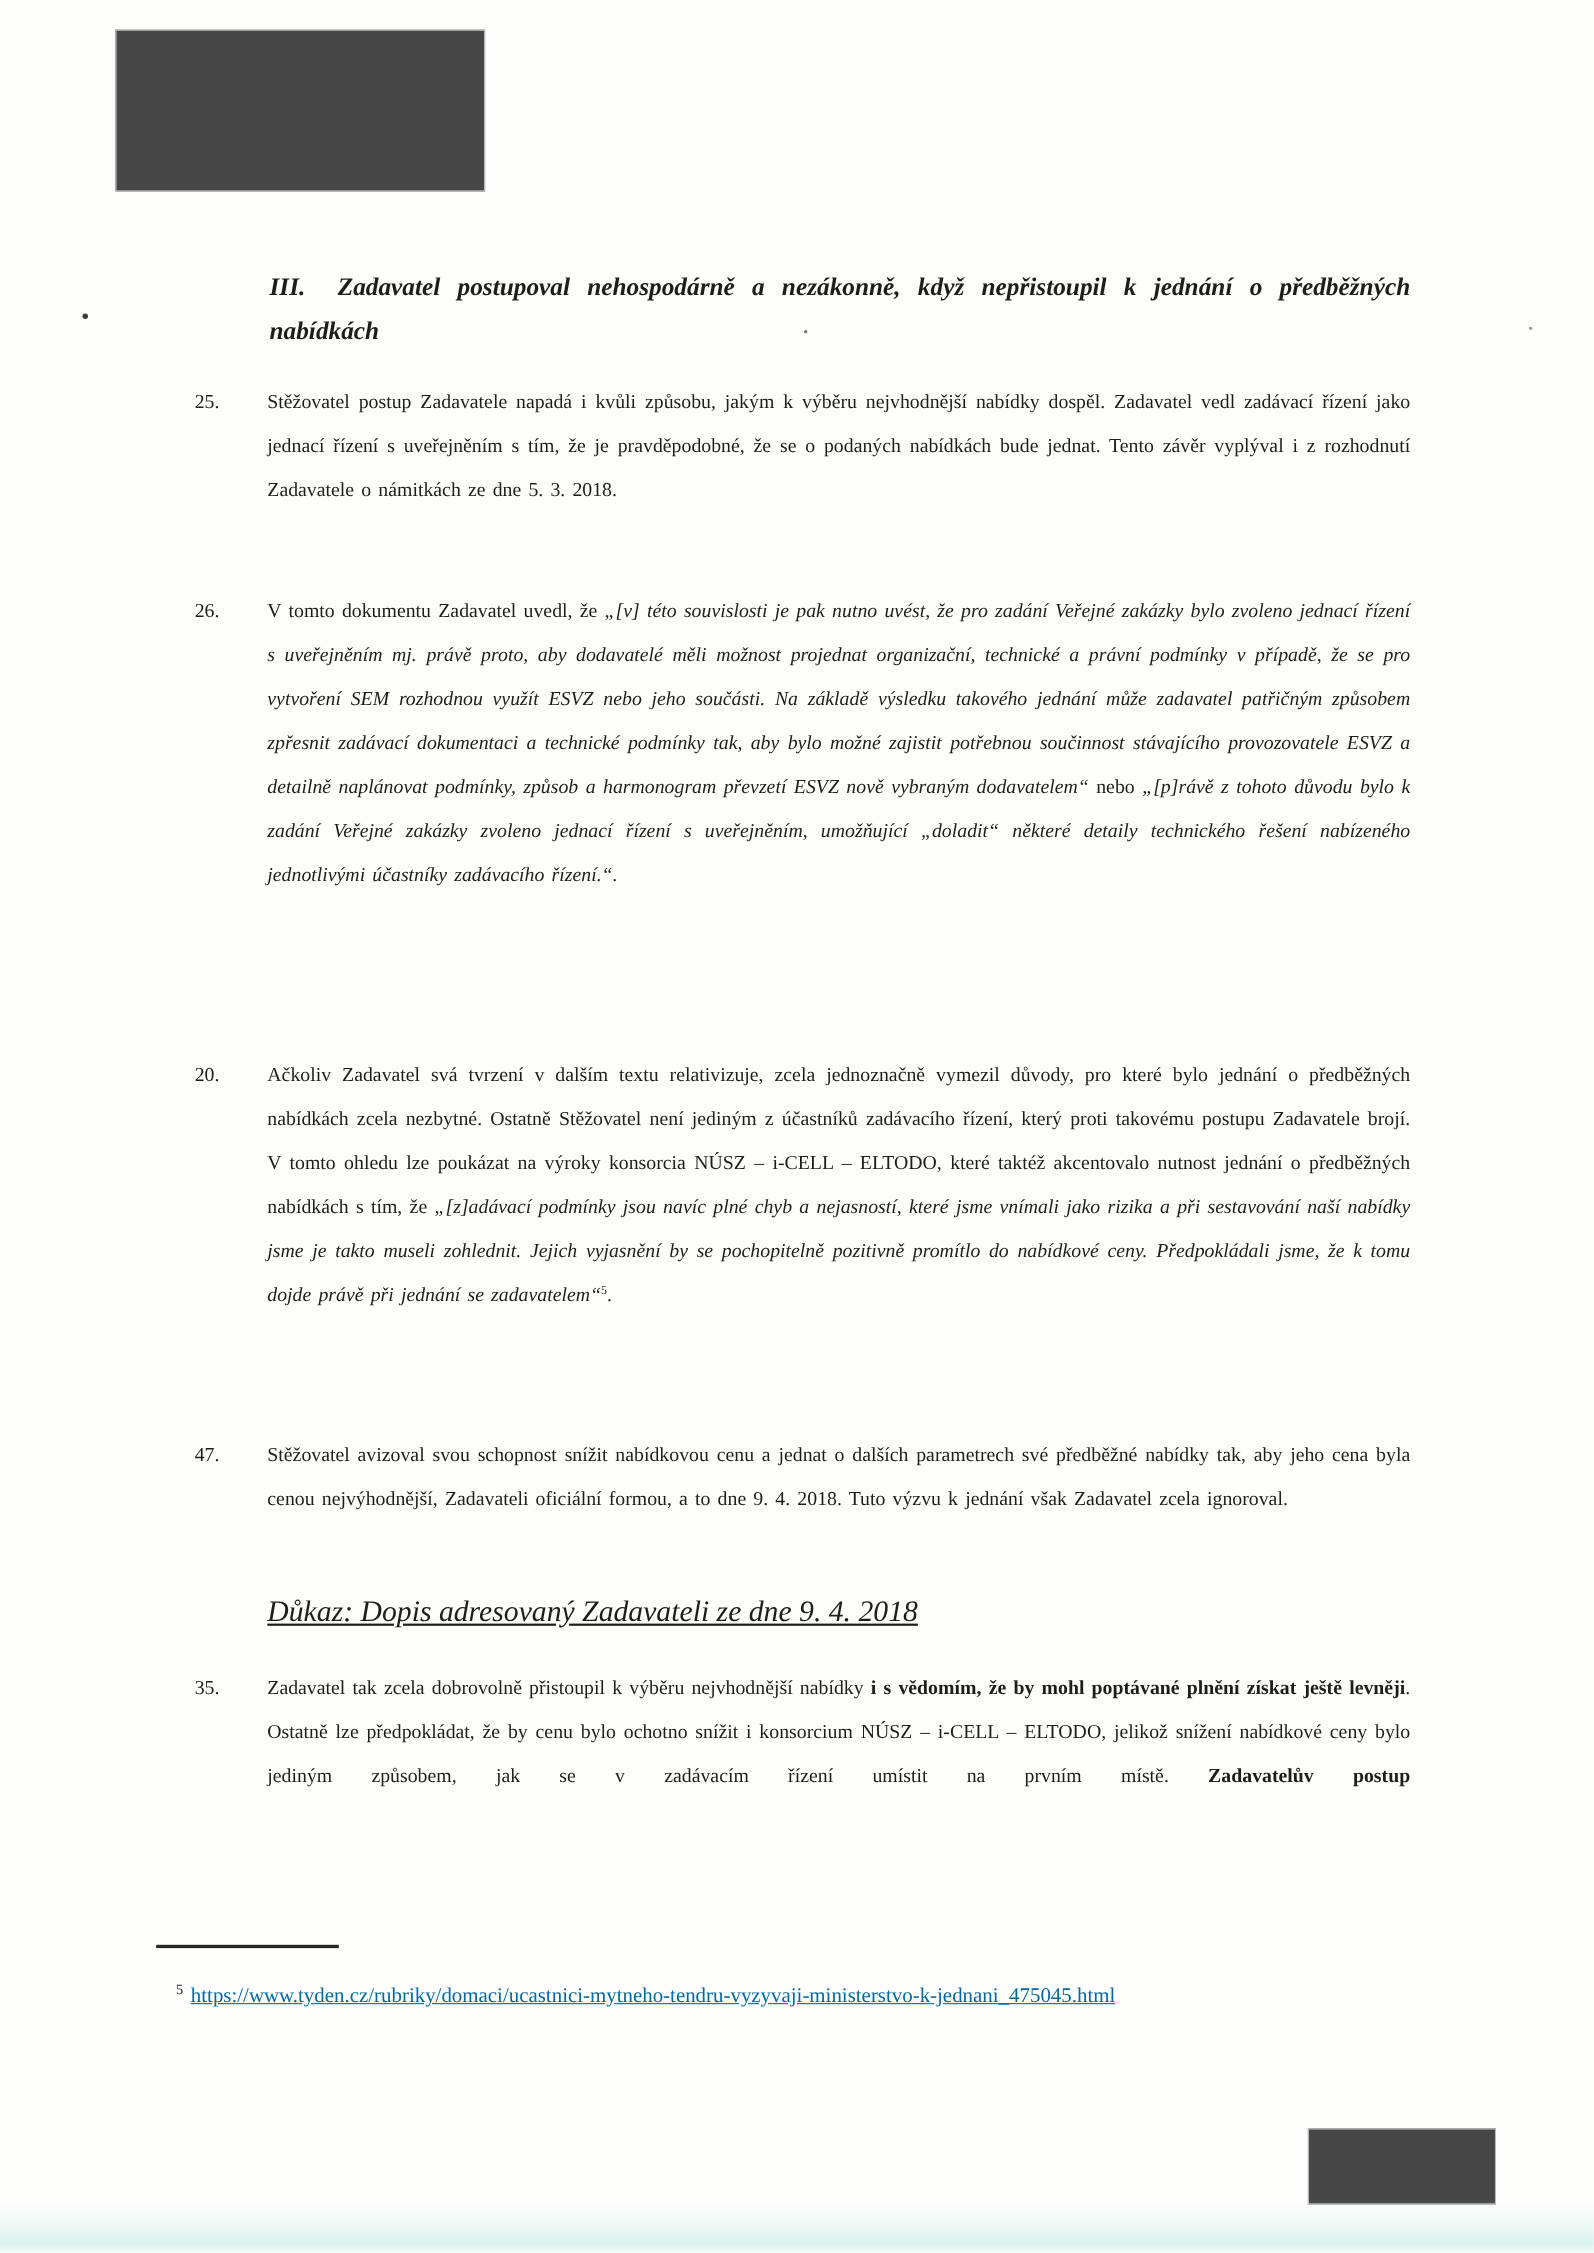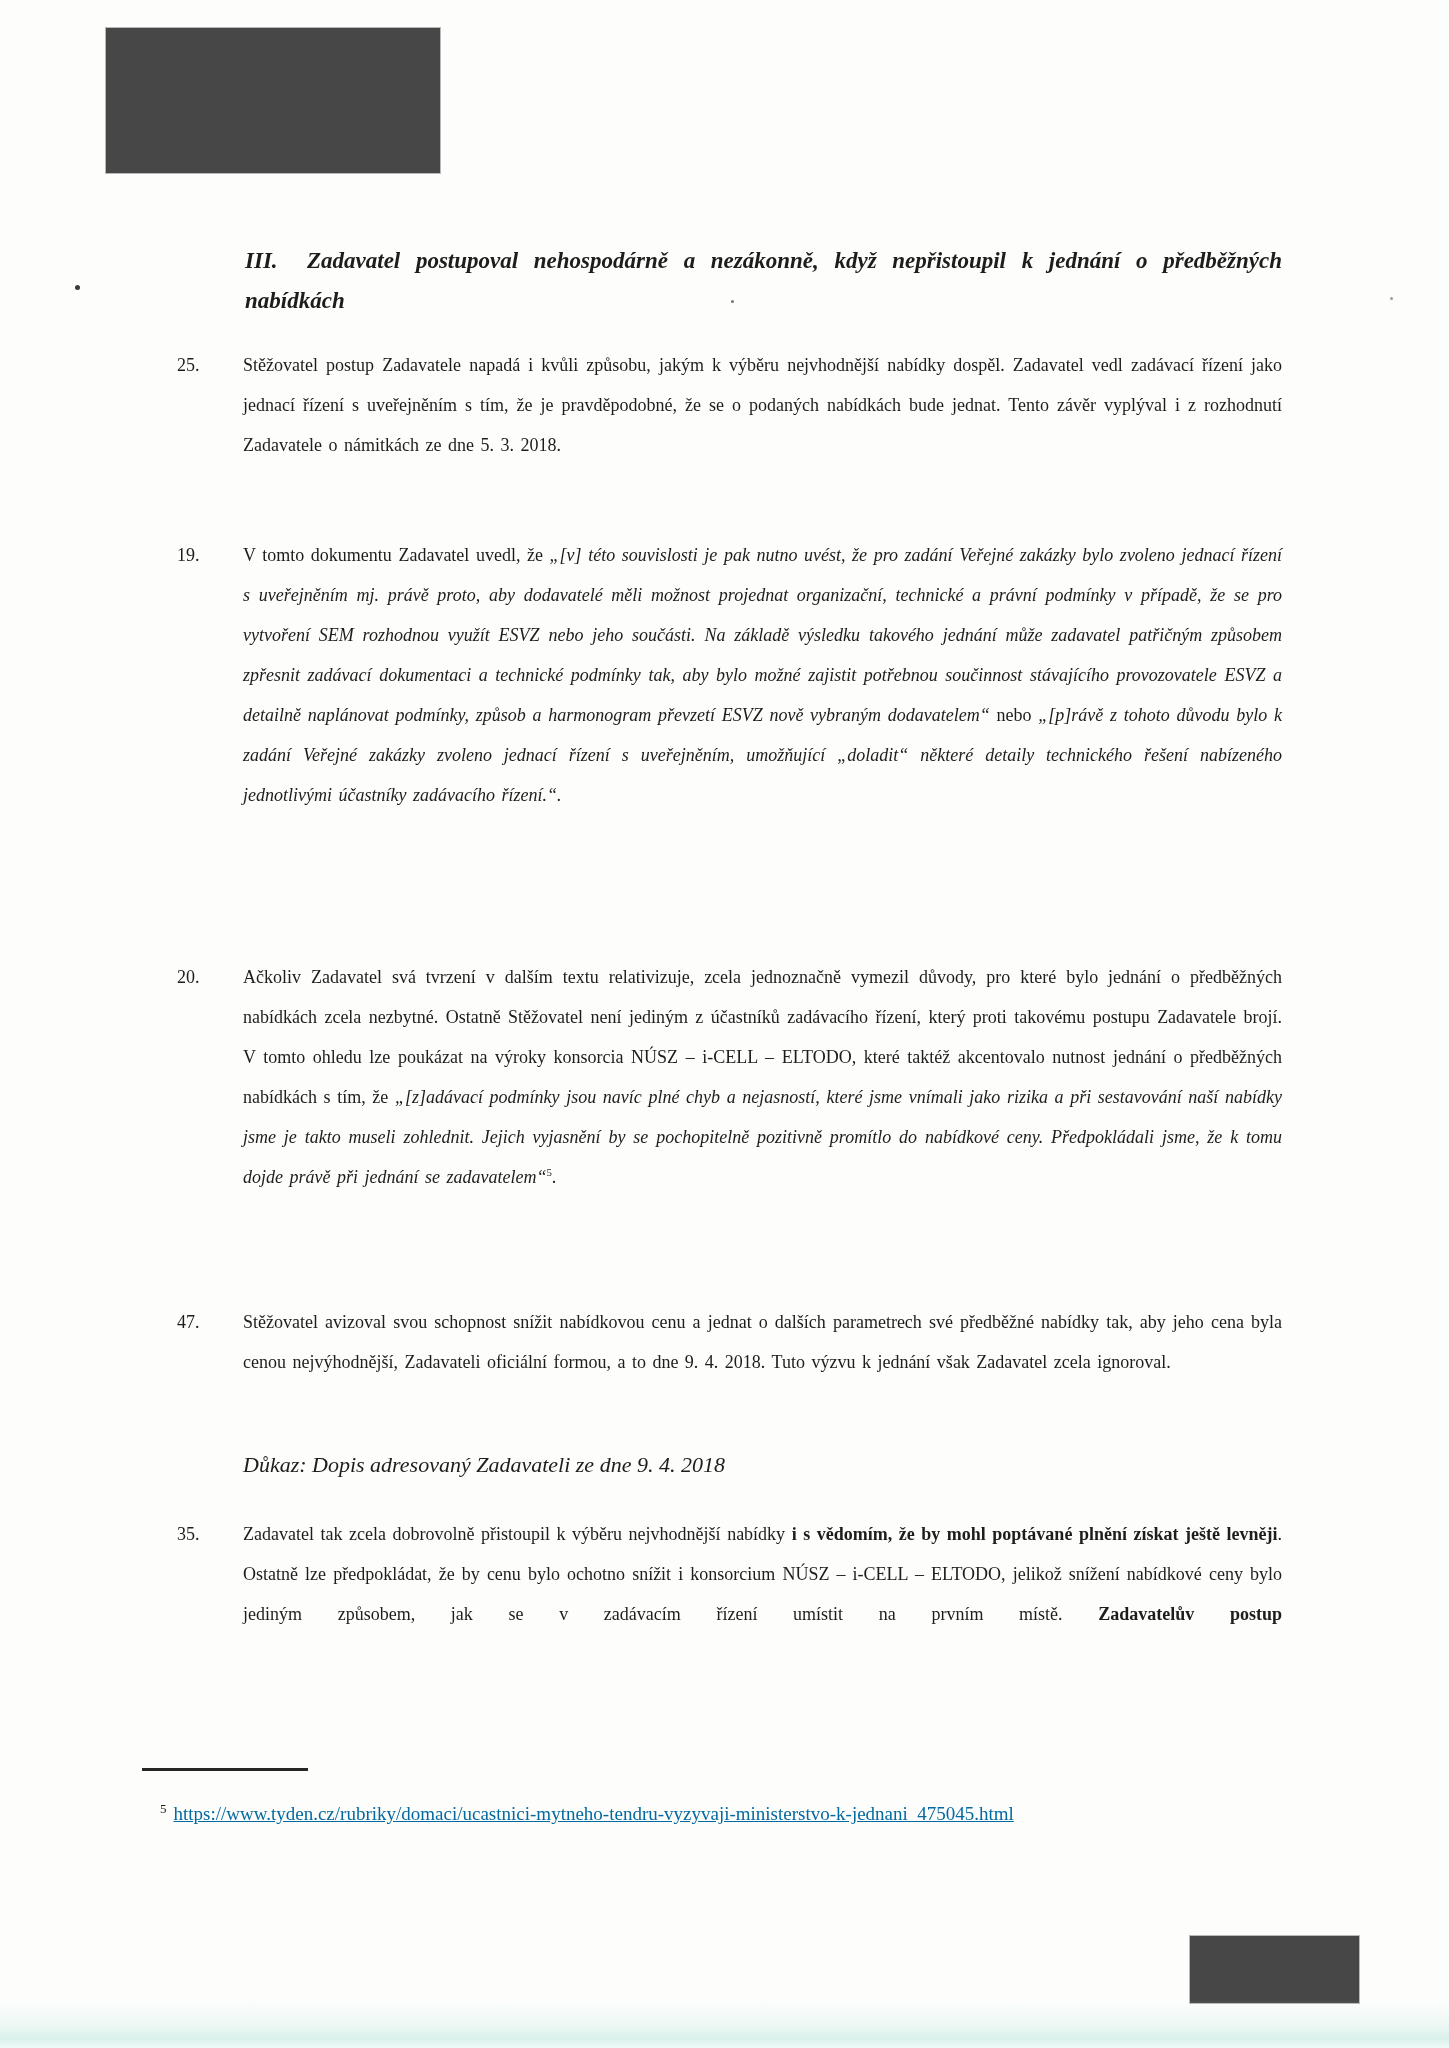--- a/index.html
+++ b/index.html
@@ -31,21 +31,21 @@
   .para .num{position:absolute;left:-66px;top:0;font-style:normal;font-weight:normal;}
   #p25{top:345px;}
   #p26{top:535px;}
   #p27{top:957px;}
   #p28{top:1302px;}
   #p29{top:1514px;}
   .jlast{text-align-last:justify;}
 
   .evidence{
     position:absolute;left:243px;top:1445px;width:1039px;
-    font-size:22px;line-height:40px;font-style:italic;
+    font-size:27px;line-height:40px;font-style:italic;text-decoration:underline;
   }
 
   .i{font-style:italic;}
   .b{font-weight:bold;}
   sup.fnref{font-size:0.6em;line-height:0;vertical-align:super;}
 
   .fnrule{position:absolute;left:142px;top:1768px;width:166px;height:3px;background:#262626;}
   .footnote{
     position:absolute;left:160px;top:1792px;width:1130px;
     font-size:19px;line-height:34px;
@@ -81,21 +81,21 @@
   <div class="heading">
     <span class="hnum">III.</span><span><span>Zadavatel postupoval nehospodárně a nezákonně, když nepřistoupil k jednání o předběžných nabídkách</span></span>
   </div>
 
   <div class="para" id="p25">
     <span class="num">25.</span>
     <span><span>Stěžovatel postup Zadavatele napadá i kvůli způsobu, jakým k výběru nejvhodnější nabídky dospěl. Zadavatel vedl zadávací řízení jako jednací řízení s uveřejněním s tím, že je pravděpodobné, že se o podaných nabídkách bude jednat. Tento závěr vyplýval i z rozhodnutí Zadavatele o námitkách ze dne 5. 3. 2018.</span></span>
   </div>
 
   <div class="para" id="p26">
-    <span class="num">19.</span>
+    <span class="num">26.</span>
     <span><span>V tomto dokumentu Zadavatel uvedl, že </span><span class="i">„[v] této souvislosti je pak nutno uvést, že pro zadání Veřejné zakázky bylo zvoleno jednací řízení s uveřejněním mj. právě proto, aby dodavatelé měli možnost projednat organizační, technické a právní podmínky v případě, že se pro vytvoření SEM rozhodnou využít ESVZ nebo jeho součásti. Na základě výsledku takového jednání může zadavatel patřičným způsobem zpřesnit zadávací dokumentaci a technické podmínky tak, aby bylo možné zajistit potřebnou součinnost stávajícího provozovatele ESVZ a detailně naplánovat podmínky, způsob a harmonogram převzetí ESVZ nově vybraným dodavatelem“</span><span> nebo </span><span class="i">„[p]rávě z tohoto důvodu bylo k zadání Veřejné zakázky zvoleno jednací řízení s uveřejněním, umožňující „doladit“ některé detaily technického řešení nabízeného jednotlivými účastníky zadávacího řízení.“.</span></span>
   </div>
 
   <div class="para" id="p27">
     <span class="num">20.</span>
     <span><span>Ačkoliv Zadavatel svá tvrzení v dalším textu relativizuje, zcela jednoznačně vymezil důvody, pro které bylo jednání o předběžných nabídkách zcela nezbytné. Ostatně Stěžovatel není jediným z účastníků zadávacího řízení, který proti takovému postupu Zadavatele brojí. V tomto ohledu lze poukázat na výroky konsorcia NÚSZ – i-CELL – ELTODO, které taktéž akcentovalo nutnost jednání o předběžných nabídkách s tím, že </span><span class="i">„[z]adávací podmínky jsou navíc plné chyb a nejasností, které jsme vnímali jako rizika a při sestavování naší nabídky jsme je takto museli zohlednit. Jejich vyjasnění by se pochopitelně pozitivně promítlo do nabídkové ceny. Předpokládali jsme, že k tomu dojde právě při jednání se zadavatelem“</span><sup class="fnref ">5</sup><span>.</span></span>
   </div>
 
   <div class="para" id="p28">
     <span class="num">47.</span>

